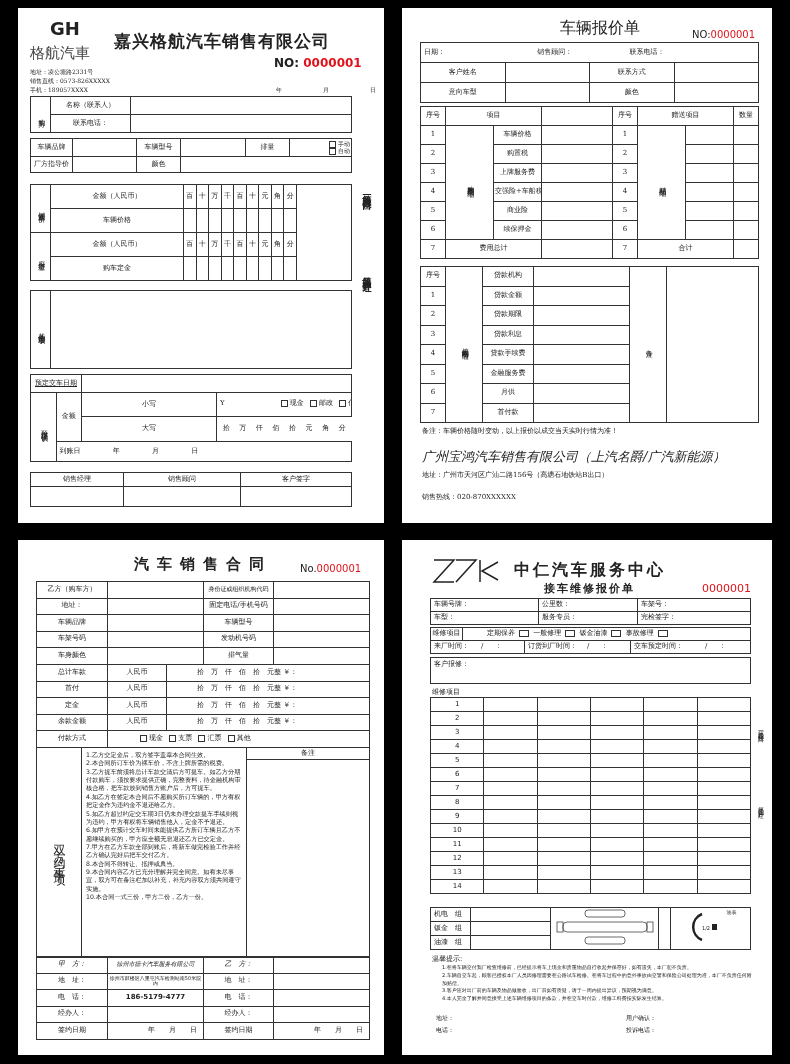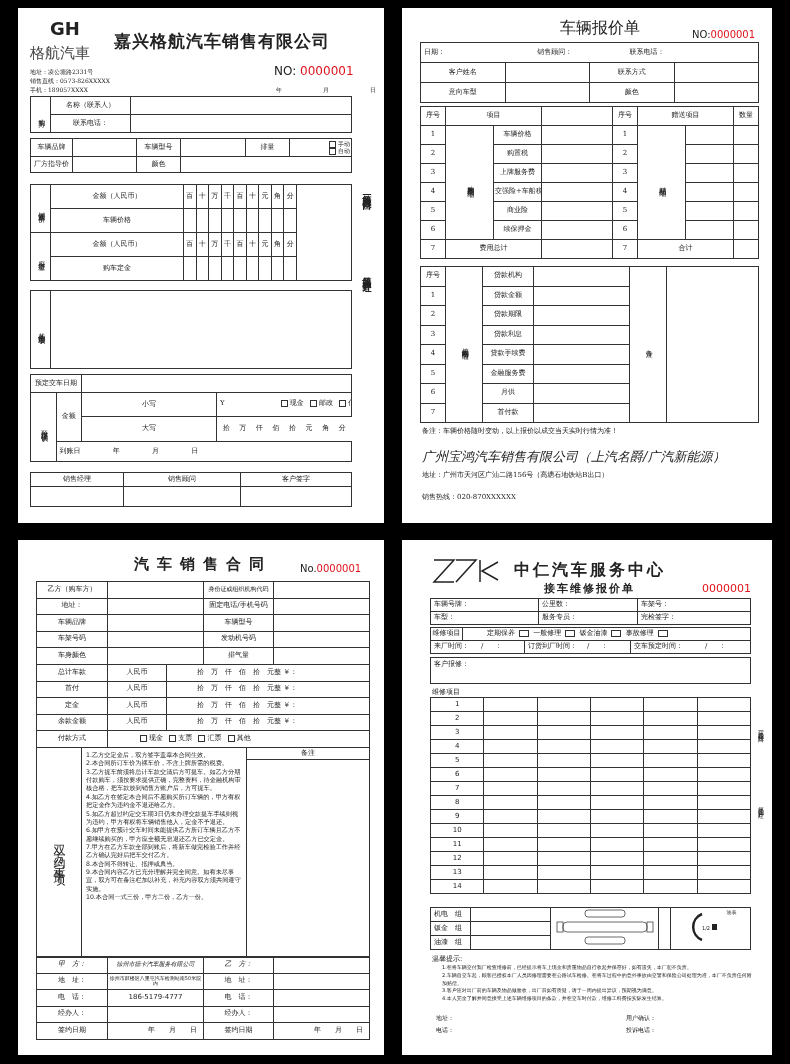--- a/index.html
+++ b/index.html
@@ -16,21 +16,21 @@
   .left { text-align: left; padding-left: 3px; }
   .stub { position: absolute; writing-mode: vertical-rl; text-orientation: upright; font-size: 9px; font-weight: bold; letter-spacing: 1px; }
 </style>
 </head>
 <body>
 
 <div class="page" style="left:18px;top:8px;width:366px;height:515px;">
   <div class="abs sans" style="left:32px;top:10px;font-size:18px;font-weight:bold;">GH</div>
   <div class="abs sans" style="left:12px;top:36px;font-size:15px;color:#444;">格航汽車</div>
   <div class="abs sans" style="left:96px;top:22px;font-size:17px;font-weight:bold;letter-spacing:1px;">嘉兴格航汽车销售有限公司</div>
-  <div class="abs sans" style="left:256px;top:56px;font-size:12px;font-weight:normal;">
+  <div class="abs sans" style="left:256px;top:48px;font-size:12px;font-weight:bold;">
     <span>NO:</span>
     <span class="red">0000001</span>
   </div>
   <div class="abs" style="left:12px;top:60px;font-size:6px;">地址：凌公塘路2331号</div>
   <div class="abs" style="left:12px;top:69px;font-size:6px;">销售直线：0573-826XXXXX</div>
   <div class="abs" style="left:12px;top:78px;font-size:6px;">手机：189057XXXX</div>
   <div class="abs" style="left:258px;top:78px;font-size:6px;width:100px;display:flex;justify-content:space-between;">
     <span>年</span>
     <span>月</span>
     <span>日</span>
@@ -131,21 +131,21 @@
     <tbody>
         <tr style="height:78px;">
       <td class="vert" style="width:20px;">其他约定事项</td>
       <td></td>
     </tr>
   </tbody>
     </table>
 
   <table class="abs" style="left:12px;top:366px;width:322px;">
     <tbody>
-        <tr style="height:18px;">
+        <tr style="height:18px;text-decoration:underline;">
       <td colspan="2" style="width:51px;">预定交车日期</td>
       <td colspan="2"></td>
     </tr>
     <tr style="height:24px;">
       <td rowspan="3" class="vert" style="width:20px;">预付定金确认</td>
       <td rowspan="2" style="width:31px;">金额</td>
       <td style="width:26px;">小写</td>
       <td class="left">
         <span>Y</span>
         <span style="margin-left:50px;"></span>
@@ -453,21 +453,21 @@
           <td></td>
         </tr>
     <tr style="height:16.5px;">
           <td>地　址：</td>
           <td style="white-space:normal;font-size:5px;">徐州市鼓楼区八里屯汽车检测站南50米院内</td>
           <td>地　址：</td>
           <td></td>
         </tr>
     <tr style="height:16.5px;">
           <td>电　话：</td>
-          <td style="font-weight:normal;">186-5179-4777</td>
+          <td style="font-weight:bold;">186-5179-4777</td>
           <td>电　话：</td>
           <td></td>
         </tr>
     <tr style="height:16.5px;">
           <td>经办人：</td>
           <td></td>
           <td>经办人：</td>
           <td></td>
         </tr>
     <tr style="height:16.5px;">

